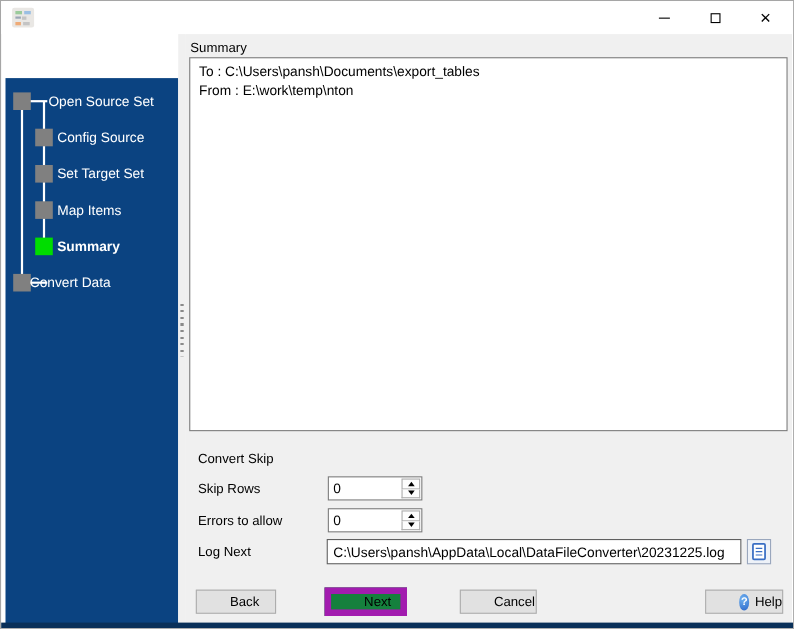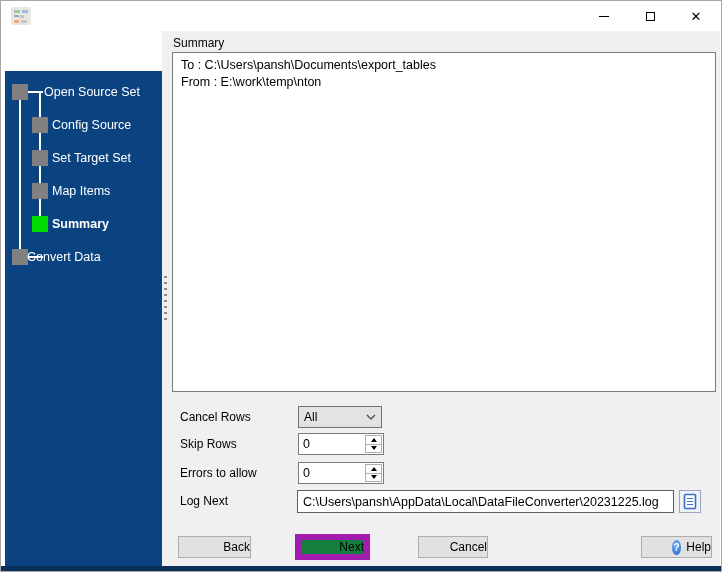--- a/index.html
+++ b/index.html
@@ -70,21 +70,21 @@
               border-top:4px solid #000; }
 
   .text-input { position:absolute; left:128px; top:459px; width:377px; height:23px;
                 border:1px solid #5f5f5f; padding:0 5px; font:12.5px "Liberation Sans",sans-serif;
                 background:#fff; outline:none; }
   .browse-btn { position:absolute; left:510px; top:459px; width:22px; height:23px;
                 background:#eef2f8; border:1px solid #9aa7bd; display:flex;
                 align-items:center; justify-content:center; cursor:default; }
 
   .btn { position:absolute; top:505px; height:22px; background:#e1e1e1; border:1px solid #adadad;
-         display:flex; align-items:center; justify-content:flex-end; font-size:12px; cursor:default;padding-left:30px; }
+         display:flex; align-items:center; justify-content:flex-start; font-size:12px; cursor:default;padding-left:30px; }
   .btn-back   { left:9px;   width:73px; }
   .btn-next   { left:126px; top:503px; width:75px; height:26px; border:6px solid #a21caf; background:#15803d; }
   .btn-cancel { left:249px; width:70px; }
   .btn-help   { left:472px; width:71px; gap:5px; }
   .help-circle { width:15px; height:15px; border-radius:50%;
                  background:radial-gradient(circle at 35% 30%, #6fb1f0, #2b67c9);
                  color:#fff; font-size:10px; font-weight:bold; display:flex;
                  align-items:center; justify-content:center; }
 
   .bottom-strip { position:absolute; left:0; bottom:0; width:100%; height:5px; background:#0a3059; }
@@ -153,27 +153,21 @@
   </div>
 
   <div class="main">
     <div class="panel-header">Summary</div>
 
     <div class="summary-box">
       <div>To : C:\Users\pansh\Documents\export_tables</div>
       <div>From : E:\work\temp\nton</div>
     </div>
 
-    <span class="field-label" style="top:379px;">Cancel Rows</span>
-    <div class="dropdown">
-      <span class="dd-value">All</span>
-      <svg width="10" height="6" viewBox="0 0 10 6">
-        <polyline points="1,1 5,5 9,1" fill="none" stroke="#505050" stroke-width="1.4"></polyline>
-      </svg>
-    </div>
+    <span class="field-label" style="top:379px;">Convert Skip</span>
 
     <span class="field-label" style="top:406px;">Skip Rows</span>
     <div class="spinbox" style="top:402px;">
       <input value="0" style="">
       <div class="spin-btns">
         <div class="spin-btn">
             <span class="tri-up"></span>
           </div>
         <div class="spin-btn">
             <span class="tri-down"></span>

